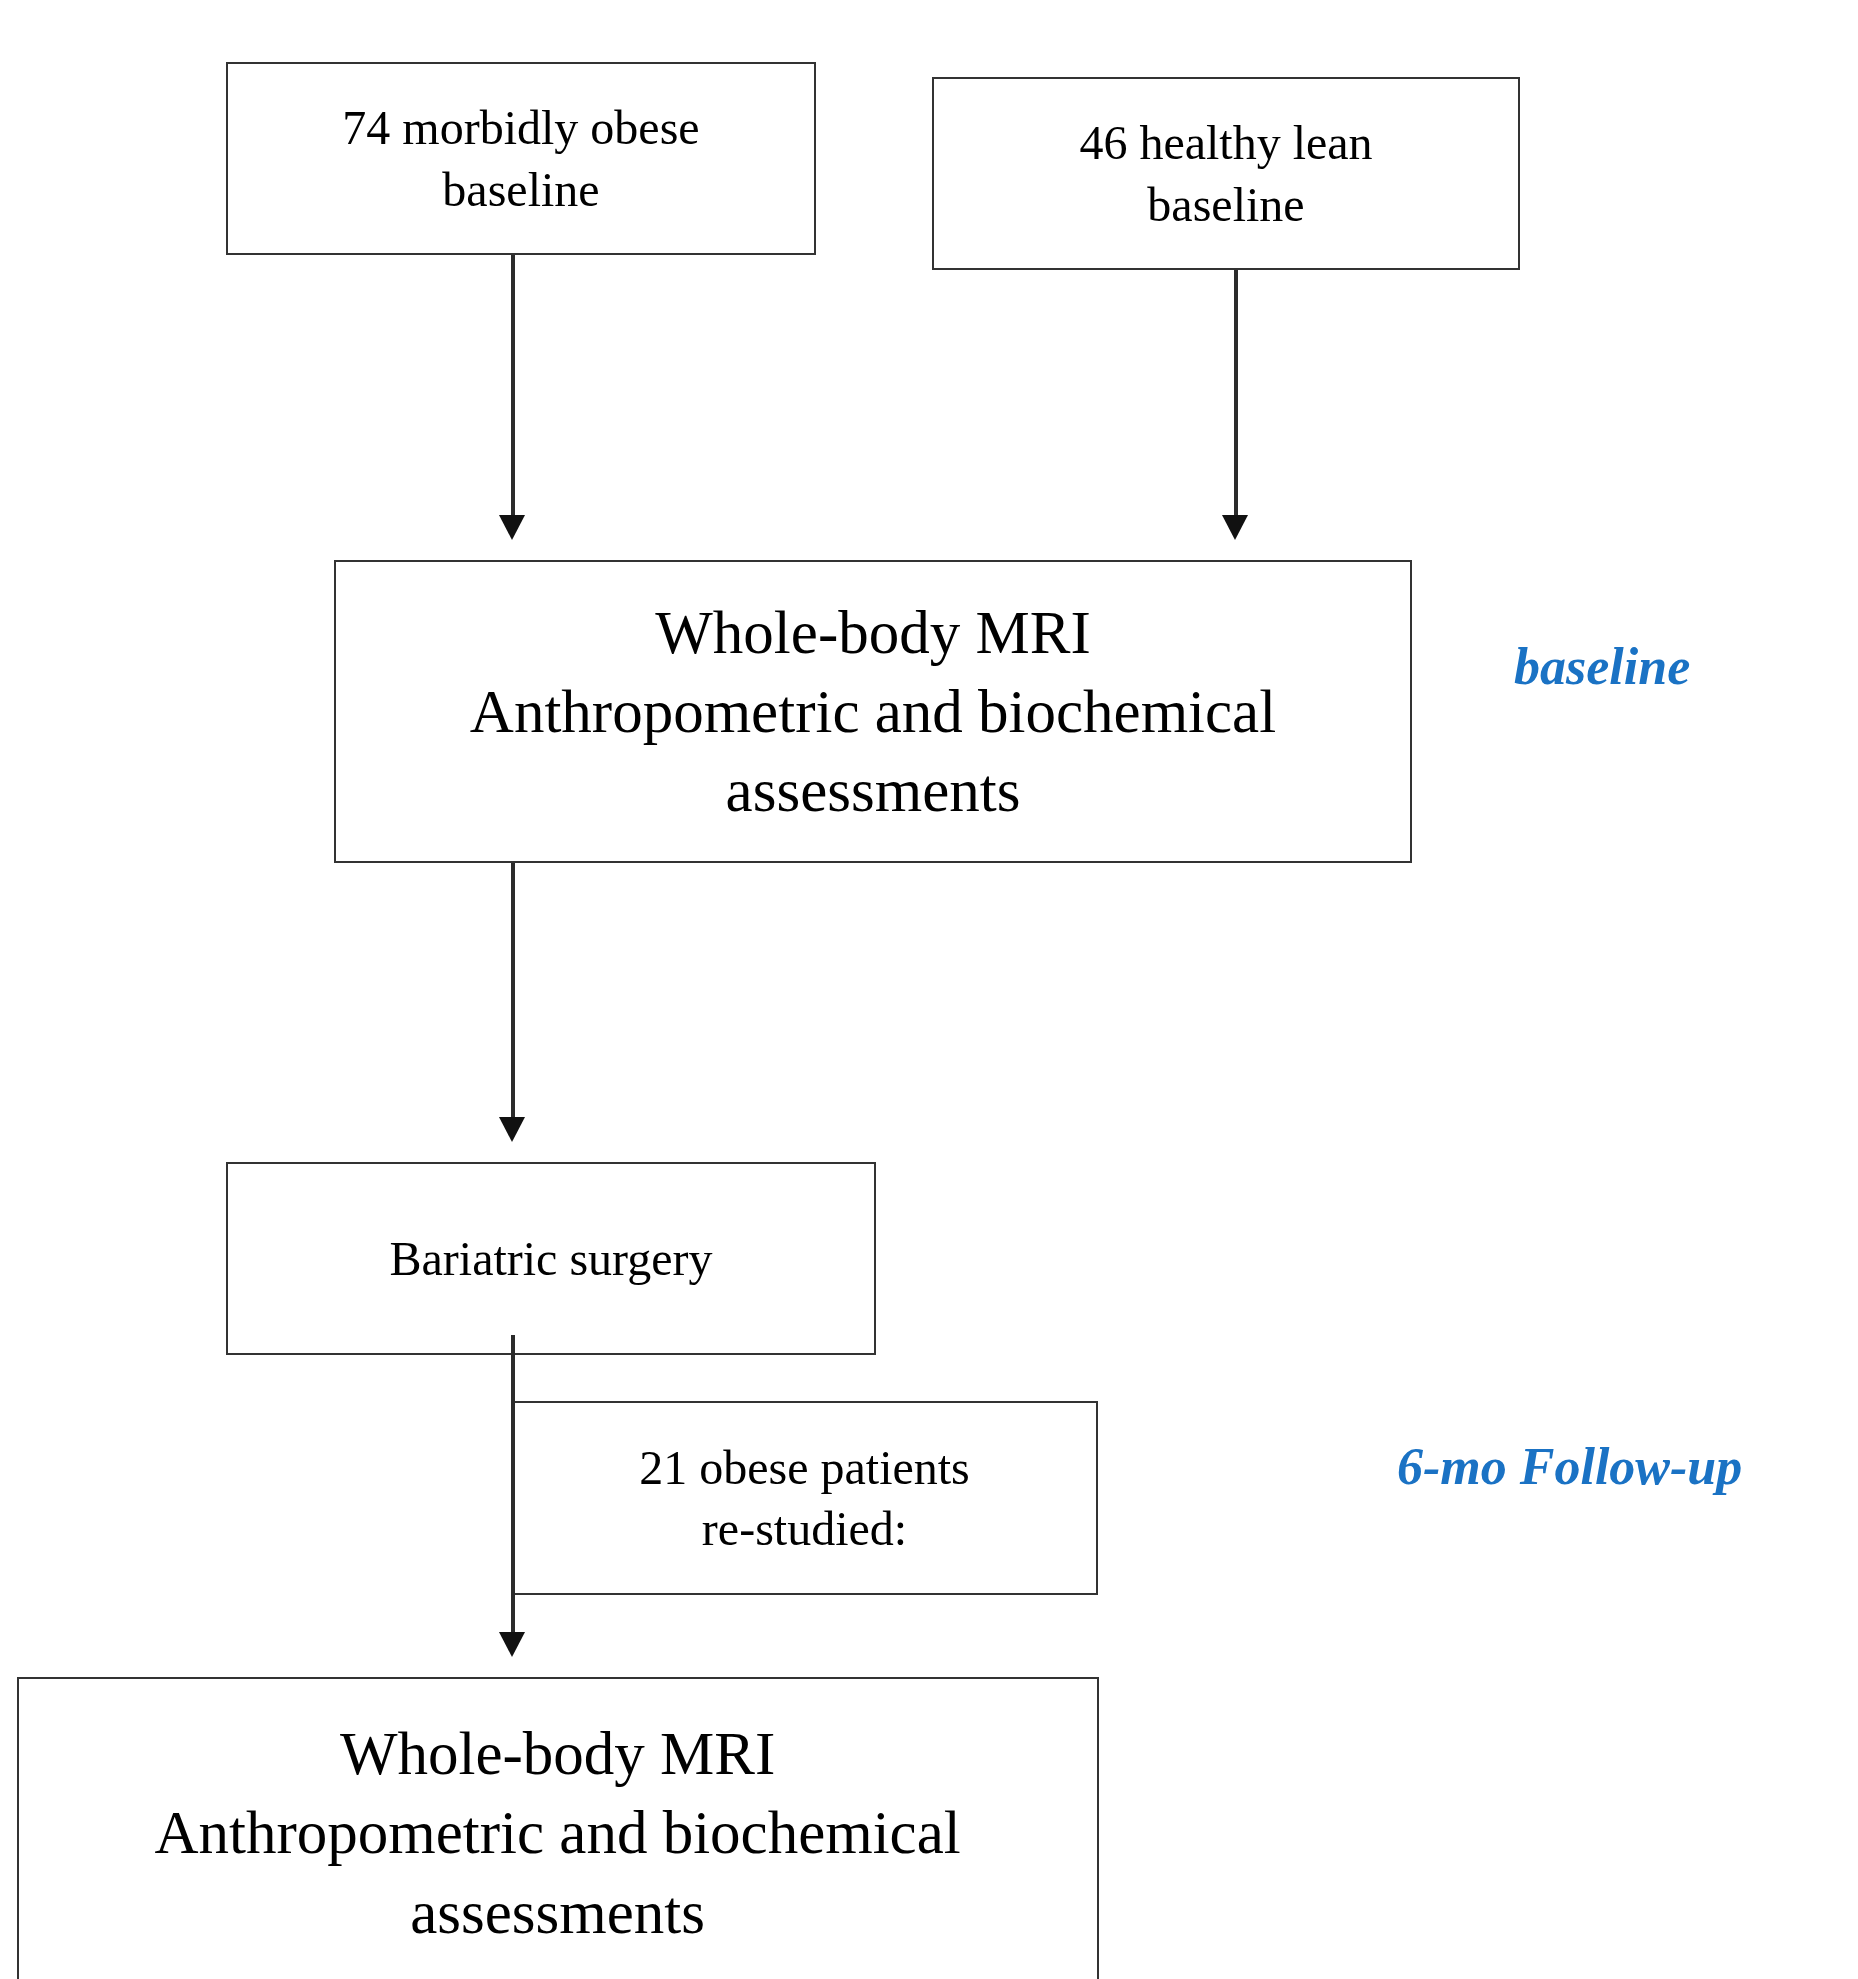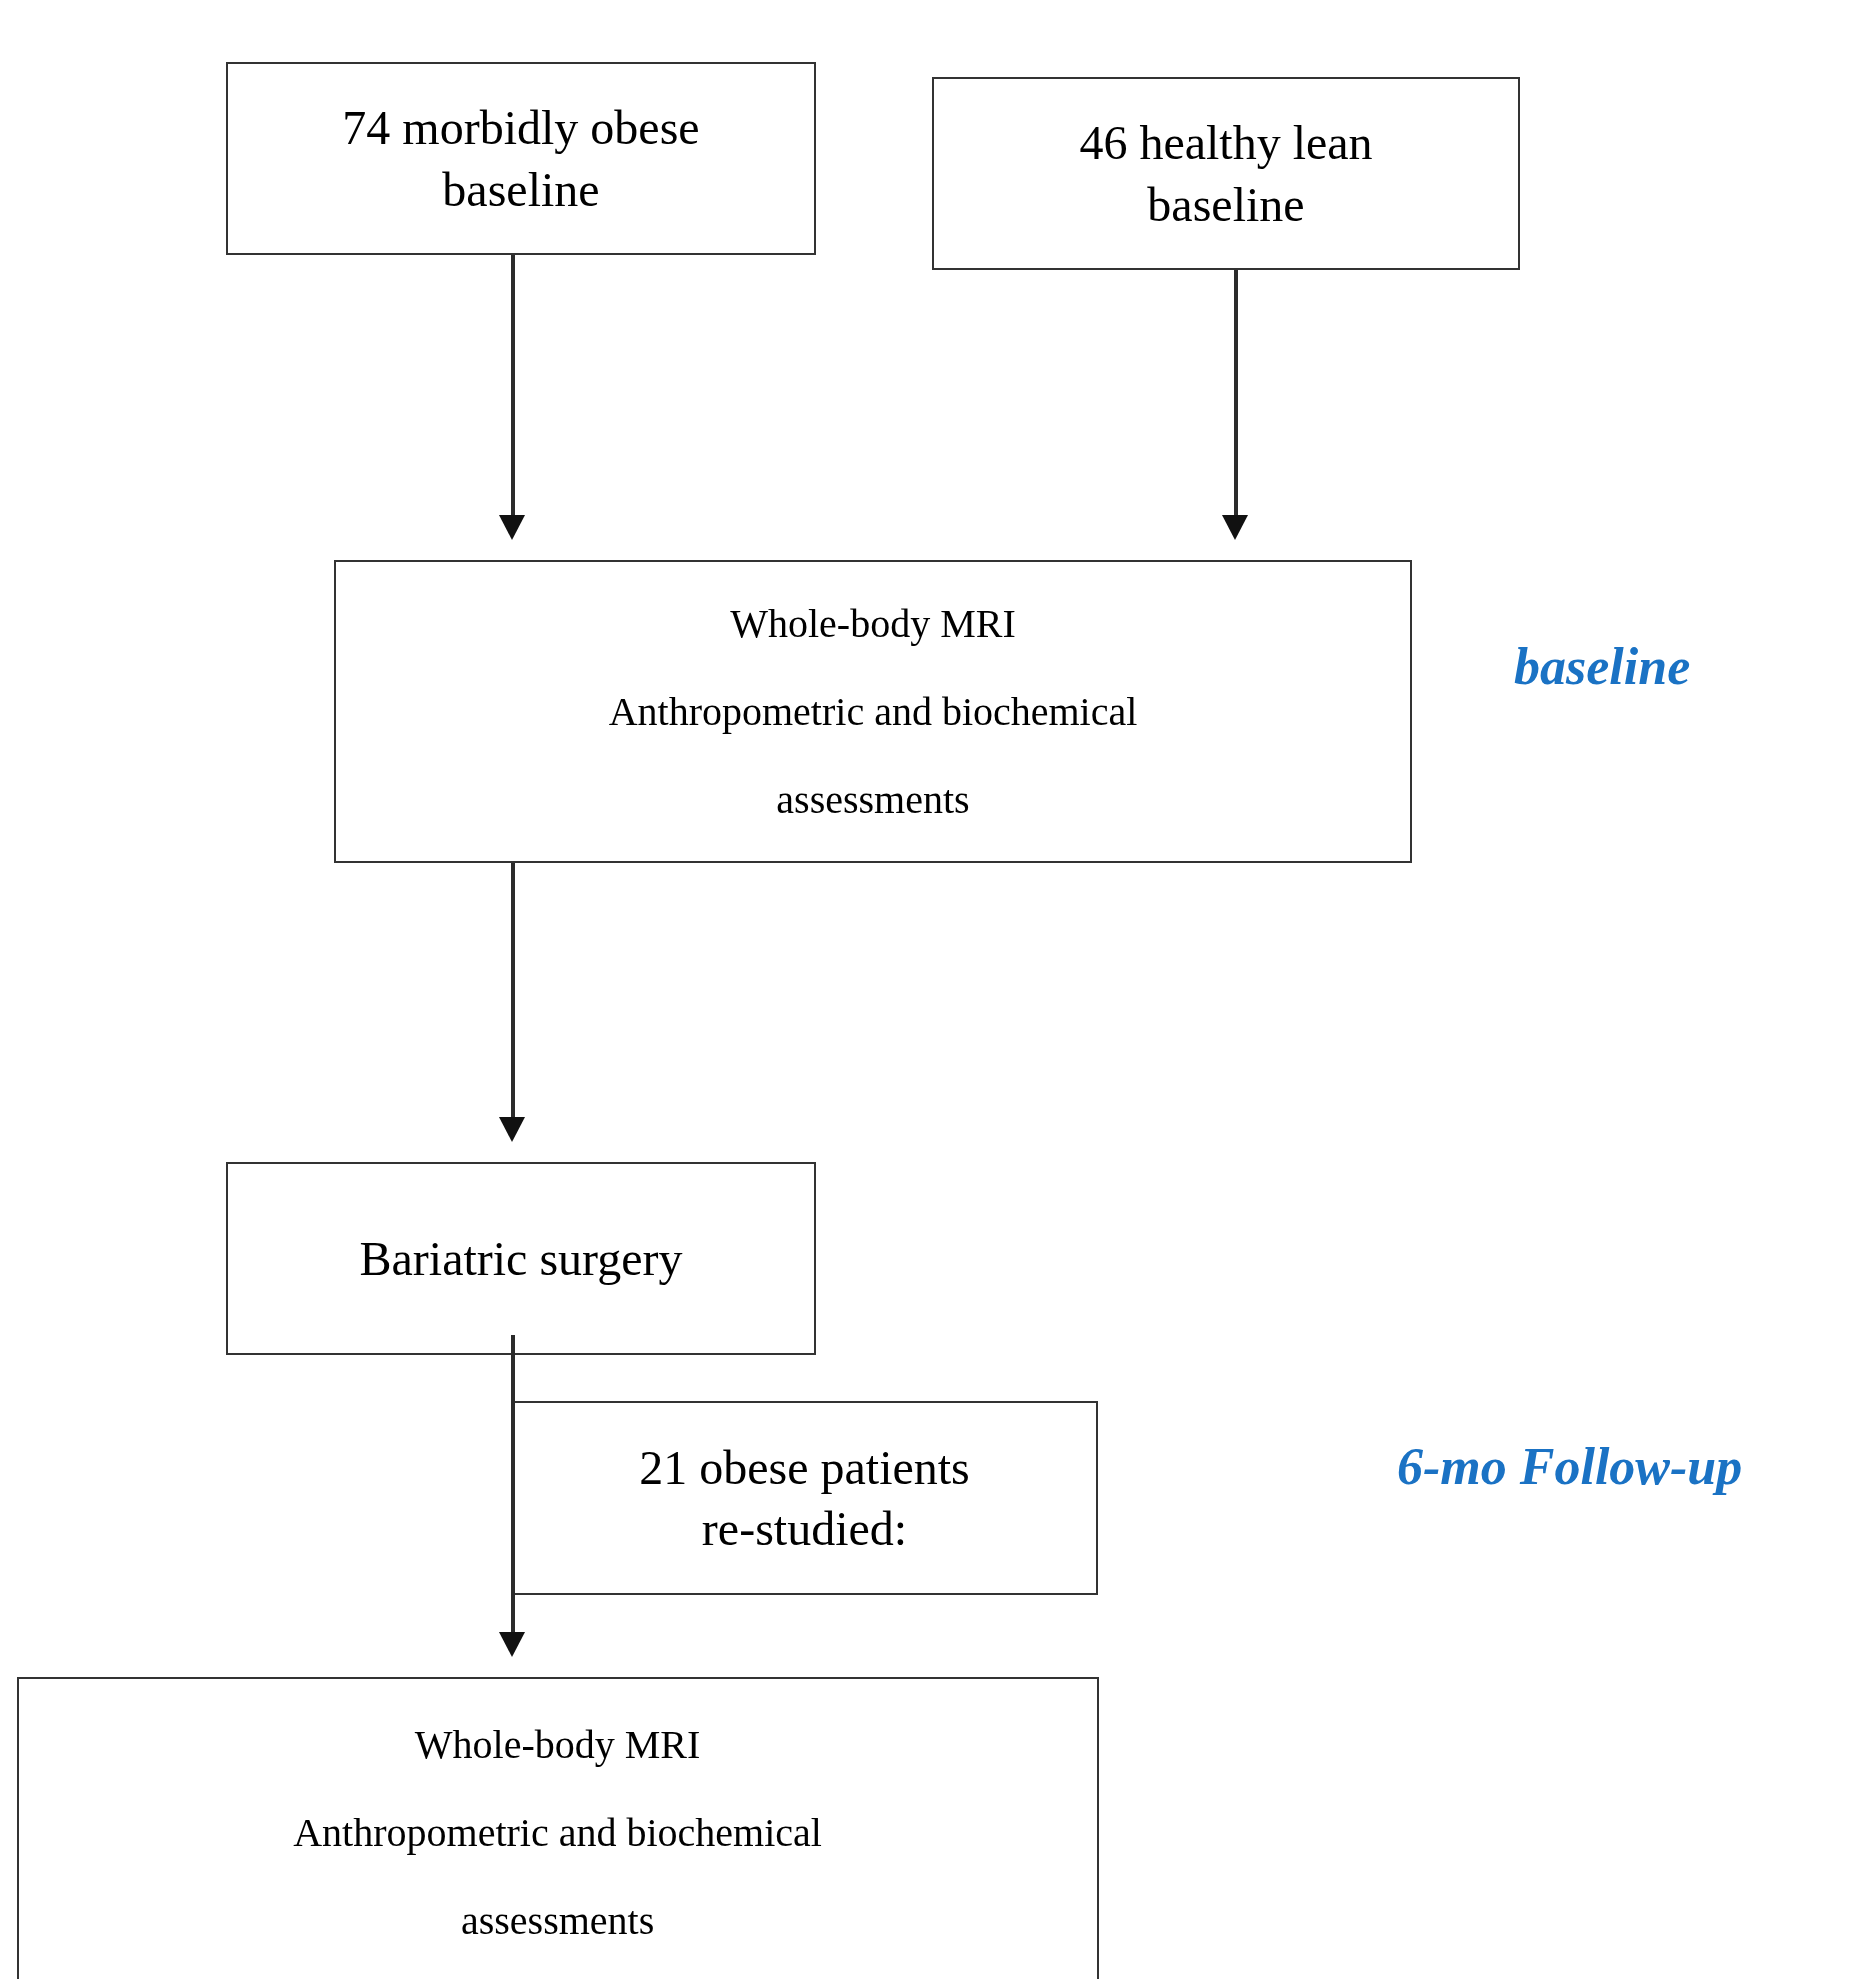--- a/index.html
+++ b/index.html
@@ -29,21 +29,21 @@
     font-family: "Liberation Serif", "DejaVu Serif", serif;
     color: #000000;
     z-index: 3;
     margin-top: 20px;
   }
   .flow-box .line {
     display: block;
     white-space: nowrap;
   }
   .box-text-lg { font-size: 48px; line-height: 1.28; }
-  .box-text-md { font-size: 40px; line-height: 1.30; gap: 36px; }
+  .box-text-md { font-size: 61px; line-height: 1.30; }
 
   
   .arrow {
     position: absolute;
     z-index: 1;
   }
   .arrow .shaft {
     position: absolute;
     left: 0;
     top: 0;
@@ -102,21 +102,21 @@
     <span class="line">assessments</span>
   </div>
 
   <div class="stage-label" id="label-baseline" style="left:1514px; top:637px;">baseline</div>
 
   <div class="arrow" id="arrow-baseline-to-surgery" style="left:511px; top:843px; height:299px;">
     <div class="shaft" style="height:274px;"></div>
     <div class="head" style="top:274px;"></div>
   </div>
 
-  <div class="flow-box box-text-lg" id="box-bariatric-surgery" style="left:226px; top:1142px; width:590px; height:193px;">
+  <div class="flow-box box-text-lg" id="box-bariatric-surgery" style="left:226px; top:1142px; width:650px; height:193px;">
     <span class="line">Bariatric surgery</span>
   </div>
 
   <div class="arrow" id="arrow-surgery-to-followup" style="left:511px; top:1335px; height:324px; z-index:5;">
     <div class="shaft" style="height:297px;"></div>
     <div class="head" style="top:297px;"></div>
   </div>
 
   <div class="flow-box box-text-lg" id="box-restudied-patients" style="left:511px; top:1381px; width:587px; height:194px;">
     <span class="line">21 obese patients</span>

